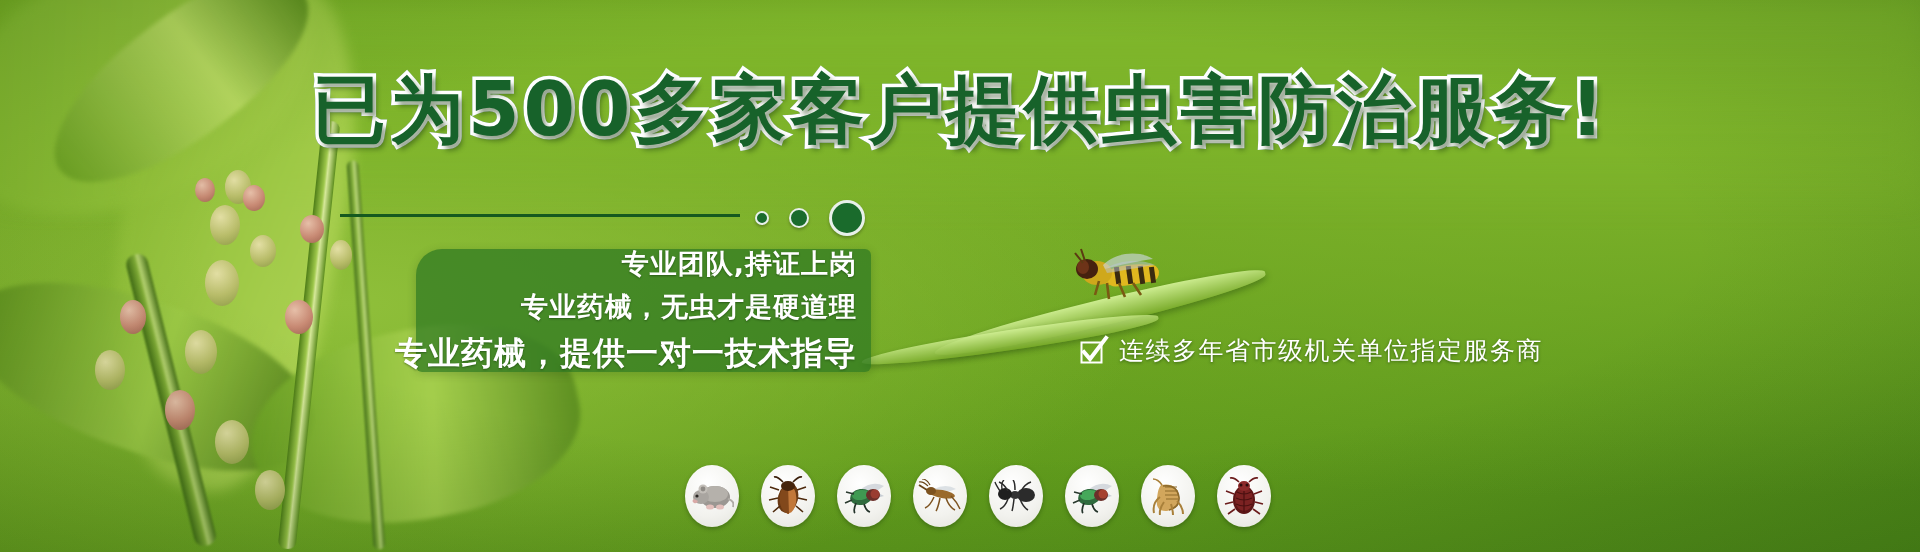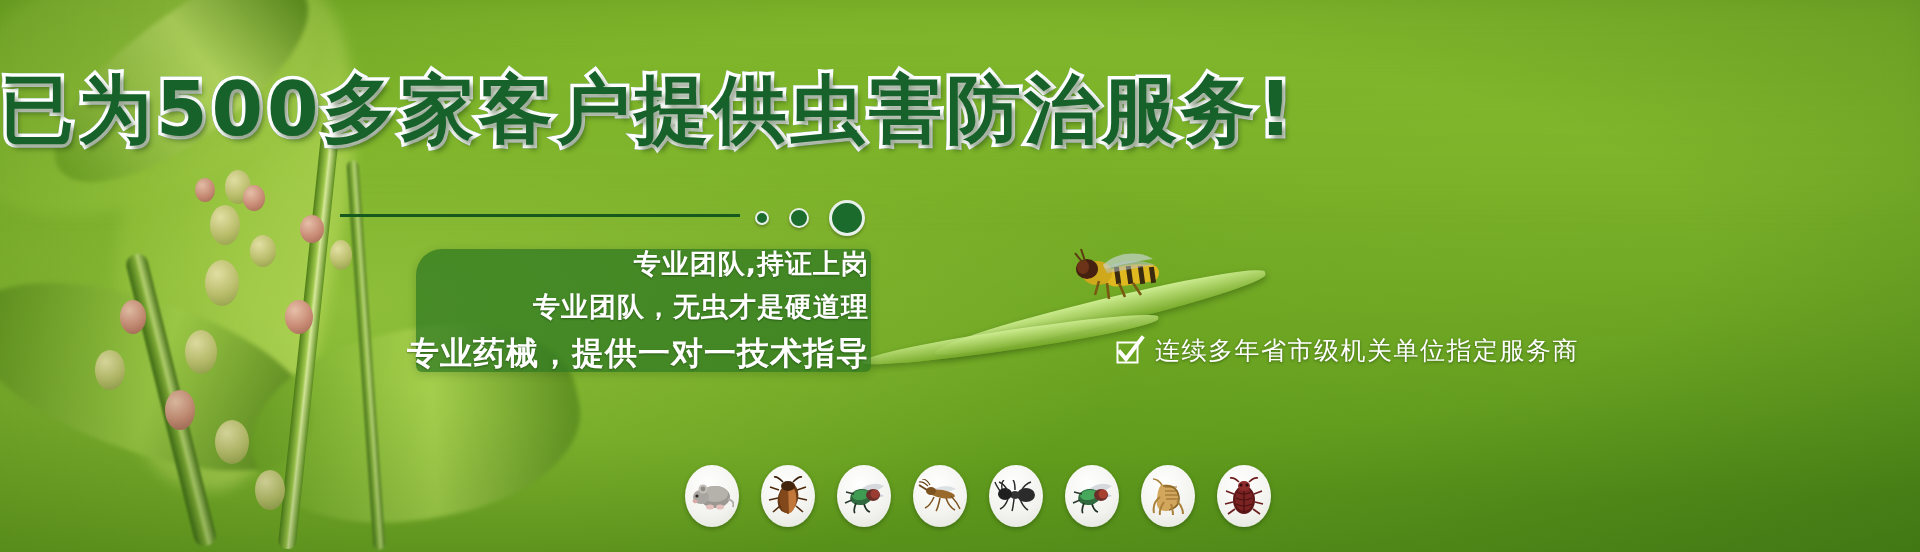--- a/index.html
+++ b/index.html
@@ -49,21 +49,21 @@
   .hover-leaf {
     position:absolute;
     background:linear-gradient(180deg, rgba(210,240,150,.95), rgba(120,170,40,.95));
     border-radius:60% 40% 55% 45%;
     box-shadow:0 3px 6px rgba(20,50,10,.35);
   }
 
   
   .headline {
     position:absolute; left:0; top:72px; width:100%;
-    text-align:left;
+    text-align:center;
     font-family:"DejaVu Sans", sans-serif;
     font-size:74px; font-weight:bold; letter-spacing:4px;
     line-height:1;
     color:#17622a;
     -webkit-text-stroke:7px #ffffff;
     paint-order:stroke fill;
     text-shadow:4px 5px 5px rgba(25,55,10,.45);
     white-space:nowrap;
   }
   .headline-inner {
@@ -90,35 +90,35 @@
   
   .panel {
     position:absolute; left:416px; top:249px; width:455px; height:123px;
     border-radius:26px 6px 6px 6px;
     background:rgba(44,119,33,0.72);
     box-shadow:0 2px 10px rgba(20,50,10,.20);
   }
   .panel-lines {
     position:absolute; left:416px; top:249px; width:455px; height:123px;
     display:flex; flex-direction:column; justify-content:center; align-items:flex-end;
-    padding-right:2px; box-sizing:border-box;
+    padding-right:14px; box-sizing:border-box;
     gap:7px;
   }
   .panel-line {
     color:#ffffff; font-weight:bold; white-space:nowrap;
     font-family:"DejaVu Sans", sans-serif;
     text-shadow:0 1px 2px rgba(10,40,5,.45);
   }
   .pl1 { font-size:27px; letter-spacing:1px; }
   .pl2 { font-size:27px; letter-spacing:1px; }
   .pl3 { font-size:32px; letter-spacing:1px; }
 
   
   .checklist {
-    position:absolute; left:1116px; top:334px;
+    position:absolute; left:1080px; top:334px;
     display:flex; flex-direction:column; gap:26px;
   }
   .check-row { display:flex; align-items:center; gap:13px; }
   .check-box { width:26px; height:26px; flex:0 0 auto; position:relative; }
   .check-box svg { display:block; overflow:visible; }
   .check-text {
     color:#ffffff; font-size:25px; letter-spacing:1.5px; white-space:nowrap;
     font-family:"DejaVu Sans", sans-serif;
     text-shadow:0 1px 3px rgba(10,40,5,.5);
   }
@@ -215,21 +215,21 @@
   <div class="divider"></div>
   <div class="dots">
     <span class="dot s"></span>
     <span class="dot m"></span>
     <span class="dot l"></span>
   </div>
 
   <div class="panel"></div>
   <div class="panel-lines">
     <div class="panel-line pl1">专业团队,持证上岗</div>
-    <div class="panel-line pl2">专业团队，无虫才是硬道理</div>
+    <div class="panel-line pl2">专业药械，无虫才是硬道理</div>
     <div class="panel-line pl3">专业药械，提供一对一技术指导</div>
   </div>
 
   <div class="checklist">
     <div class="check-row">
       <span class="check-box">
         <svg width="26" height="26" viewBox="0 0 26 26">
           <rect x="1.5" y="4.5" width="20" height="20" fill="none" stroke="#ffffff" stroke-width="2"></rect>
           <path d="M4 14 L10 21 L26 0" fill="none" stroke="#ffffff" stroke-width="4" stroke-linecap="square"></path>
         </svg>

